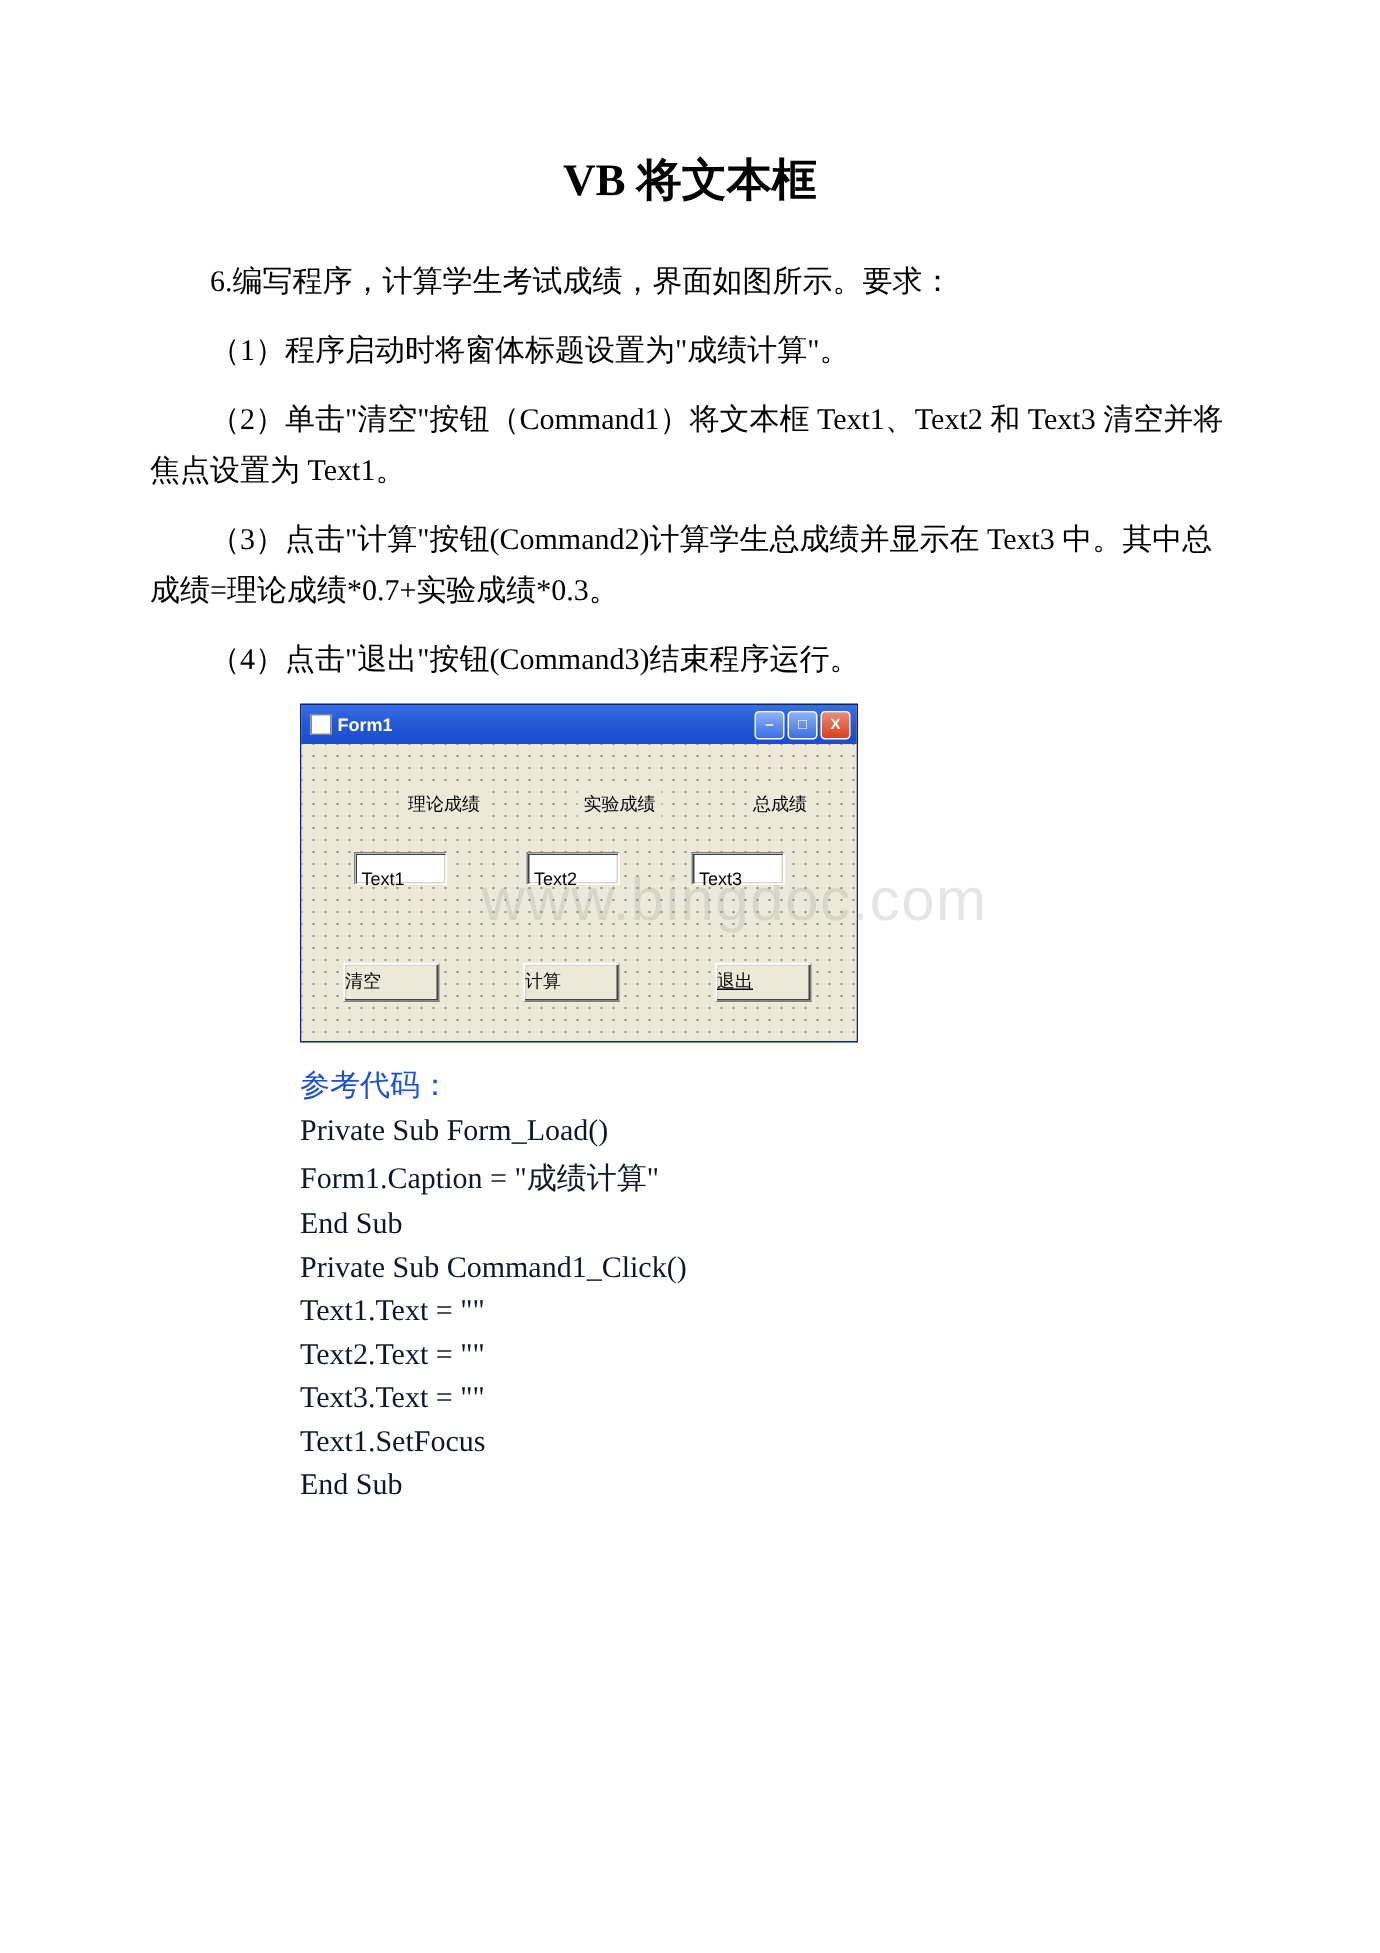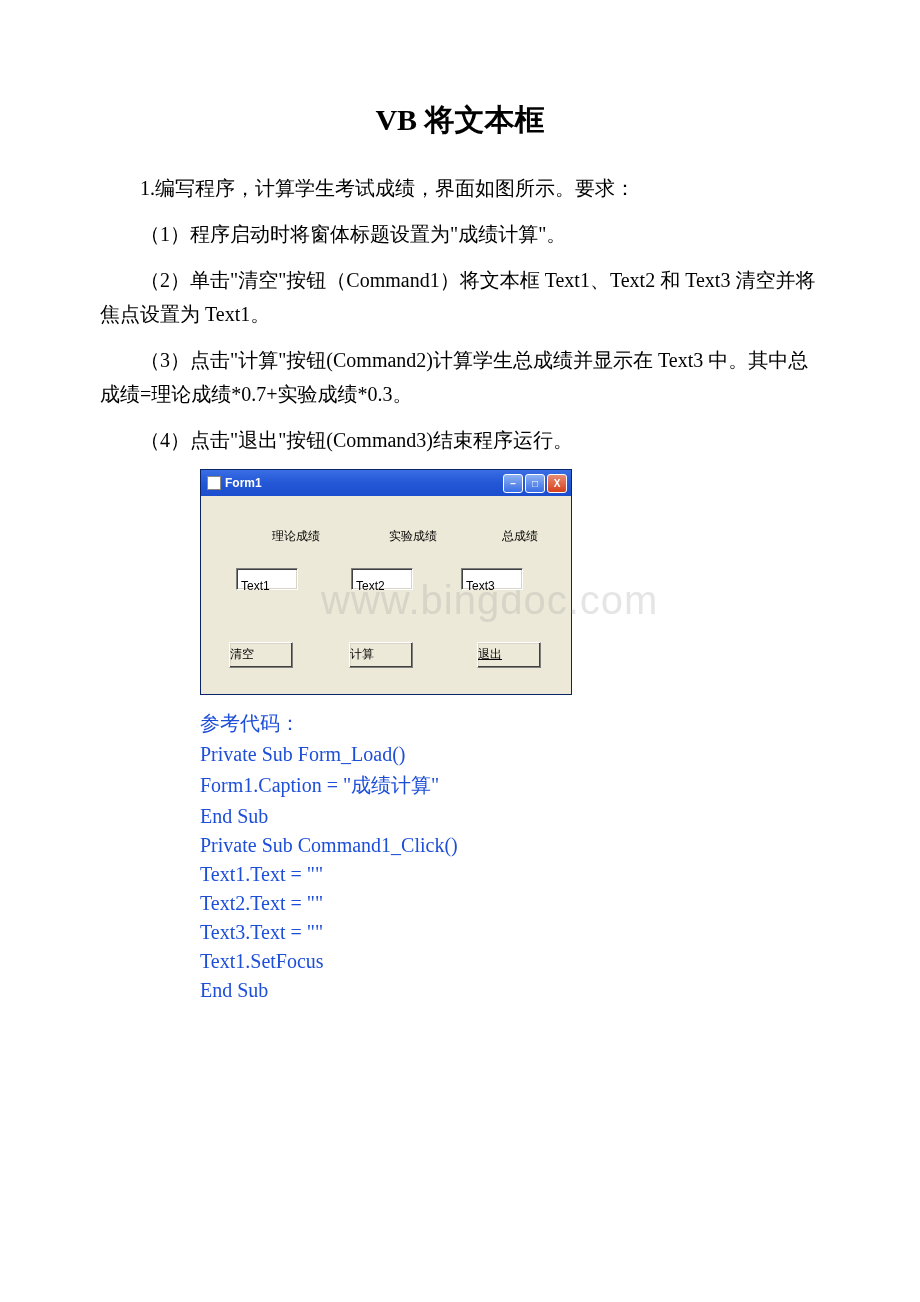--- a/index.html
+++ b/index.html
@@ -120,35 +120,35 @@
       color: rgba(150,150,150,0.25);
       font-family: Arial, sans-serif;
       letter-spacing: 1px;
       pointer-events: none;
       white-space: nowrap;
     }
     .code-line {
       font-size: 20px;
       font-family: "Times New Roman", "SimSun", serif;
       margin: 6px 0 6px 100px;
-      color: #1d4ed8;
+      color: #0f172a;
     }
     .code-label {
       font-size: 20px;
       margin: 6px 0 6px 100px;
       color: #1d4ed8;
       font-family: "SimSun", serif;
     }
   </style>
 </head>
 <body>
 
 <h1 class="doc-title">VB 将文本框</h1>
 
-<p class="paragraph indent">1.编写程序，计算学生考试成绩，界面如图所示。要求：</p>
+<p class="paragraph indent">6.编写程序，计算学生考试成绩，界面如图所示。要求：</p>
 <p class="paragraph indent">（1）程序启动时将窗体标题设置为"成绩计算"。</p>
 <p class="paragraph indent">（2）单击"清空"按钮（Command1）将文本框 Text1、Text2 和 Text3 清空并将焦点设置为 Text1。</p>
 <p class="paragraph indent">（3）点击"计算"按钮(Command2)计算学生总成绩并显示在 Text3 中。其中总成绩=理论成绩*0.7+实验成绩*0.3。</p>
 <p class="paragraph indent">（4）点击"退出"按钮(Command3)结束程序运行。</p>
 
 <div class="form-window">
   <div class="title-bar">
     <div class="title-left">
       <span class="app-icon"></span>
       <span class="form-title">Form1</span>

